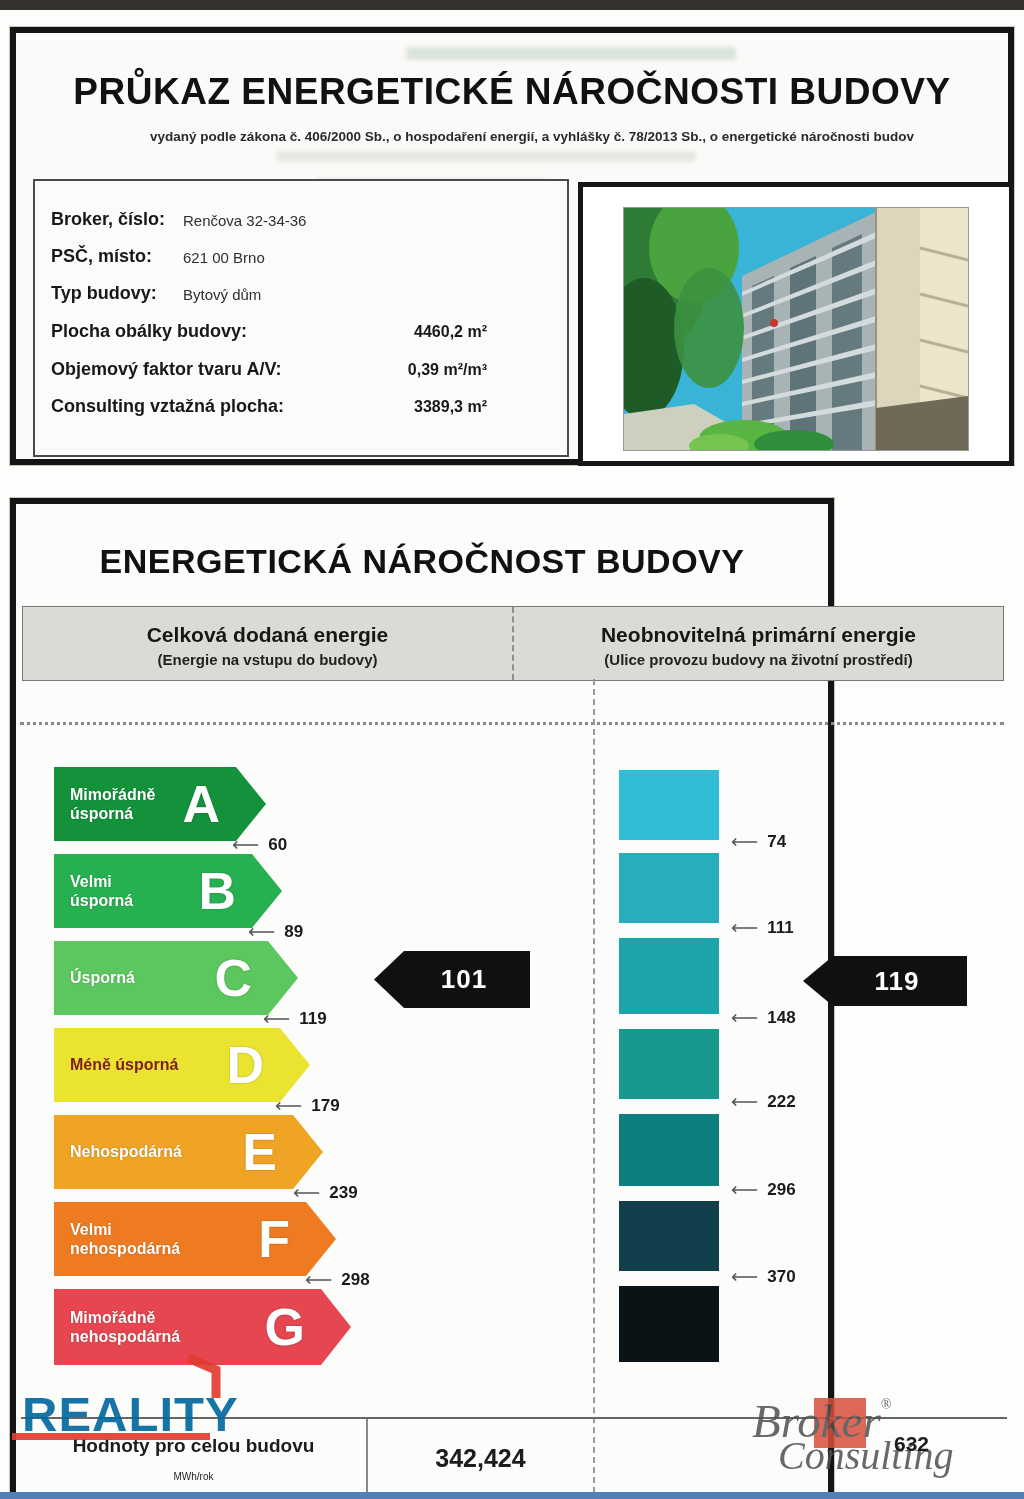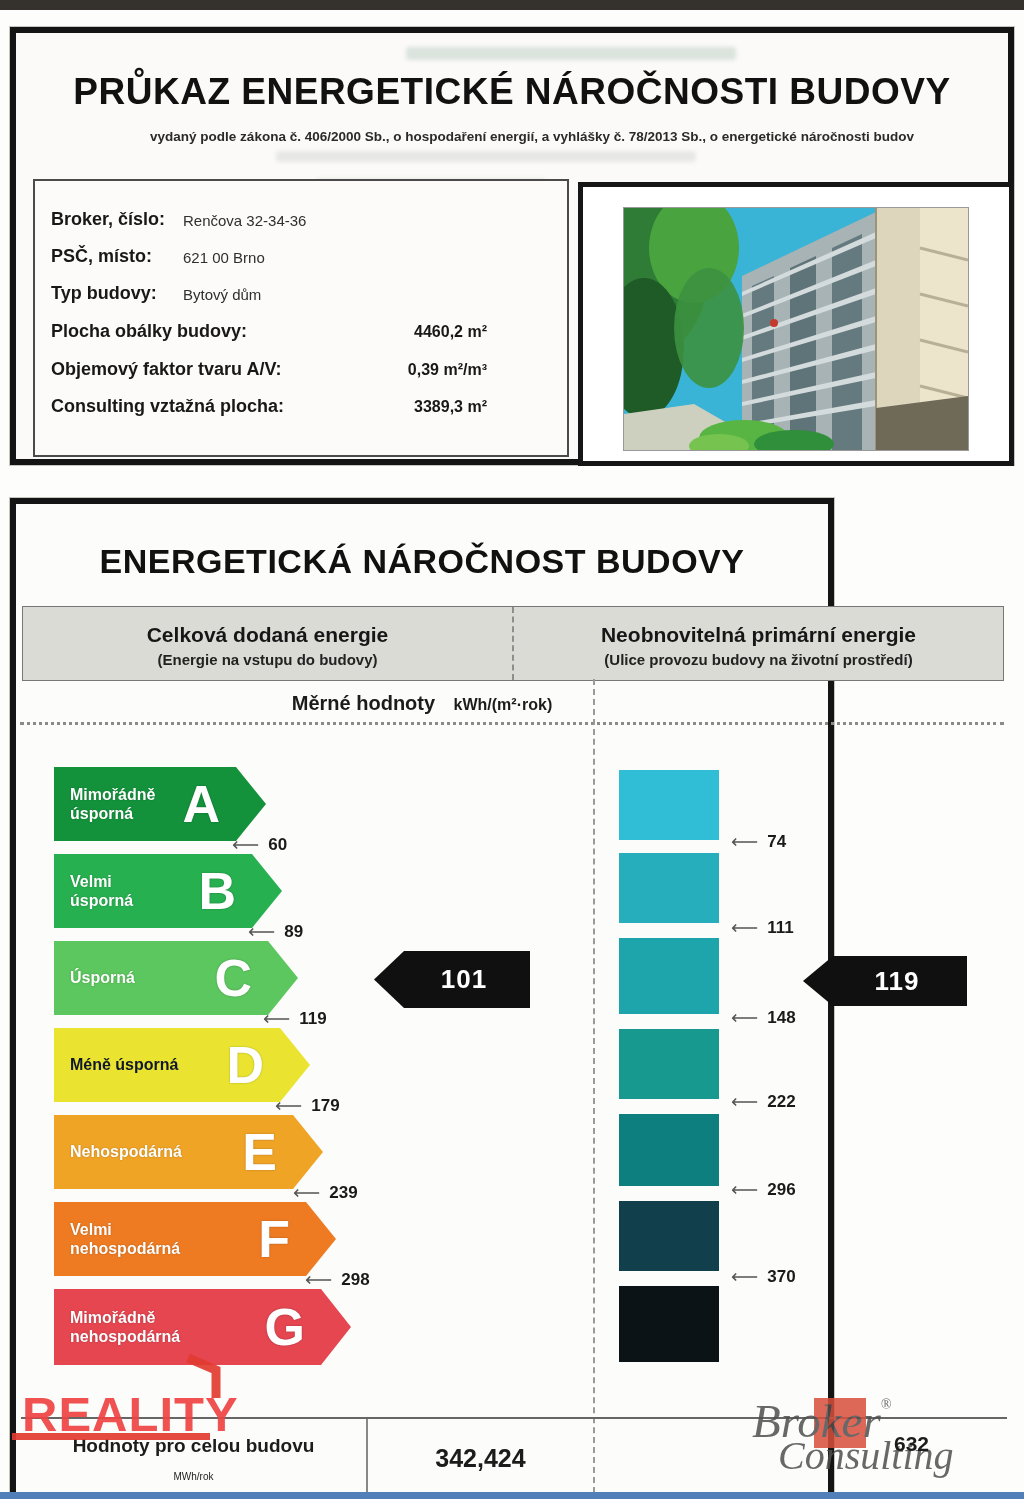--- a/index.html
+++ b/index.html
@@ -53,21 +53,21 @@
   .scale-left{position:absolute;left:38px;top:263px;width:530px;height:615px;}
   .erow{position:absolute;left:0;height:74px;display:flex;align-items:center;color:#fff;
         clip-path:polygon(0 0, calc(100% - 30px) 0, 100% 50%, calc(100% - 30px) 100%, 0 100%);}
   .elabel{padding-left:16px;font-size:16px;font-weight:800;line-height:1.2;
           text-shadow:0 0 2px rgba(0,0,0,.25);}
   .eletter{margin-left:auto;margin-right:46px;font-size:52px;font-weight:800;line-height:74px;
            text-shadow:0 0 2px rgba(0,0,0,.3);}
   .r0{top:0;width:212px}.r1{top:87px;width:228px}.r2{top:174px;width:244px}
   .r3{top:261px;width:256px}.r4{top:348px;width:269px}.r5{top:435px;width:282px}
   .r6{top:522px;width:297px;height:76px}
-  .r3 .elabel{color:#0f172a;text-shadow:none;}
+  .r3 .elabel{color:#7f1d1d;text-shadow:none;}
   .tmark{position:absolute;height:16px;display:flex;align-items:center;gap:9px;}
   .tglyph{color:#555;font-size:19px;line-height:16px;}
   .tnum{font-size:17px;font-weight:800;color:#1a1a1a;}
   .lm0{top:70px;left:178px}.lm1{top:157px;left:194px}.lm2{top:244px;left:209px}
   .lm3{top:331px;left:221px}.lm4{top:418px;left:239px}.lm5{top:505px;left:251px}
 
   
   .scale-right{position:absolute;left:603px;top:266px;width:300px;height:600px;}
   .tblock{position:absolute;left:0;width:100px;}
   .tb0{top:0;height:70px}.tb1{top:83px;height:70px}.tb2{top:168px;height:76px}
@@ -89,21 +89,21 @@
             box-sizing:border-box;text-align:center;padding-top:16px;}
   .bt-label .l1{font-size:19px;font-weight:800;}
   .bt-label .l2{font-size:10px;font-weight:400;margin-top:14px;}
   .bt-v1{position:absolute;left:352px;top:915px;width:225px;text-align:center;padding-top:25px;
          font-size:25px;font-weight:800;}
   .bt-v2{position:absolute;left:878px;top:928px;font-size:21px;font-weight:800;z-index:6;}
 
   
   .wm-reality{position:absolute;left:12px;top:1352px;width:330px;height:135px;z-index:5;opacity:.92;}
   .wm-reality .w1{position:absolute;left:10px;top:34px;font-size:49px;font-weight:900;
-                  letter-spacing:1px;color:#ef4444;}
+                  letter-spacing:1px;color:#0369a1;}
   .wm-reality .bar{position:absolute;left:0px;top:81px;width:198px;height:7px;}
   .wm-reality .w2{position:absolute;left:10px;top:88px;font-size:49px;font-weight:900;
                   letter-spacing:1px;color:#4a4a4a;}
   .wm-reality .cz{font-weight:800;}
   .wm-reality svg{position:absolute;left:0;top:0;}
   .wm-broker{position:absolute;left:752px;top:1398px;width:230px;height:90px;z-index:4;opacity:.85;
              font-family:"Liberation Serif",serif;color:#4f4f4f;font-style:italic;}
   .wm-broker .sq{position:absolute;left:62px;top:0px;width:52px;height:50px;z-index:0;}
   .wm-broker .bw1{position:absolute;left:0;top:-4px;font-size:47px;z-index:1;}
   .wm-broker .reg{font-size:14px;vertical-align:28px;}
@@ -194,24 +194,20 @@
         <div class="h-main">Celková dodaná energie</div>
         <div class="h-sub">(Energie na vstupu do budovy)</div>
       </div>
       <div class="head-div"></div>
       <div class="head-cell">
         <div class="h-main">Neobnovitelná primární energie</div>
         <div class="h-sub">(Ulice provozu budovy na životní prostředí)</div>
       </div>
     </div>
 
-    <div class="units-line">
-      <span class="u1">Měrné hodnoty</span>
-      <span class="u2">kWh/(m²·rok)</span>
-    </div>
     <div class="dotline"></div>
     <div class="vdash"></div>
 
     <div class="scale-left">
       <div class="erow r0" style="background-color: rgb(19, 146, 59);">
         <div class="elabel">
             <div>Mimořádně</div>
             <div>úsporná</div>
           </div>
         <div class="eletter">A</div>

